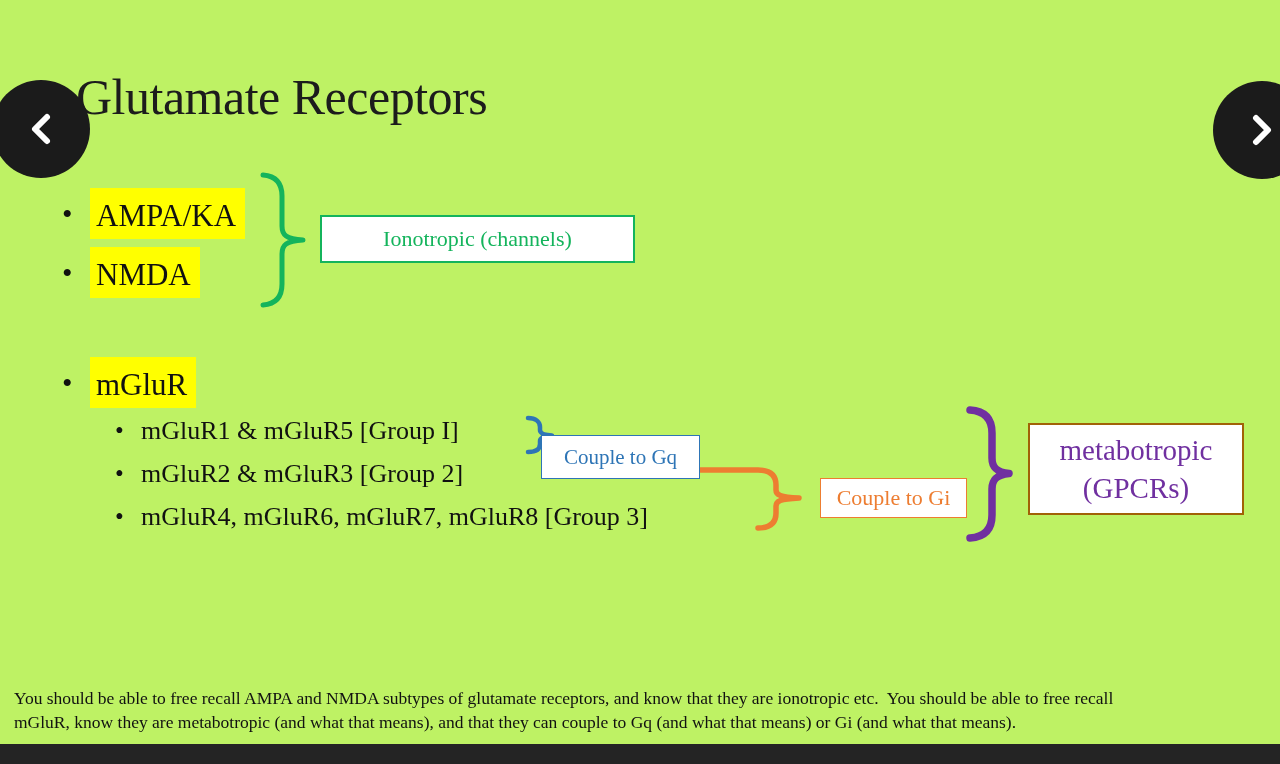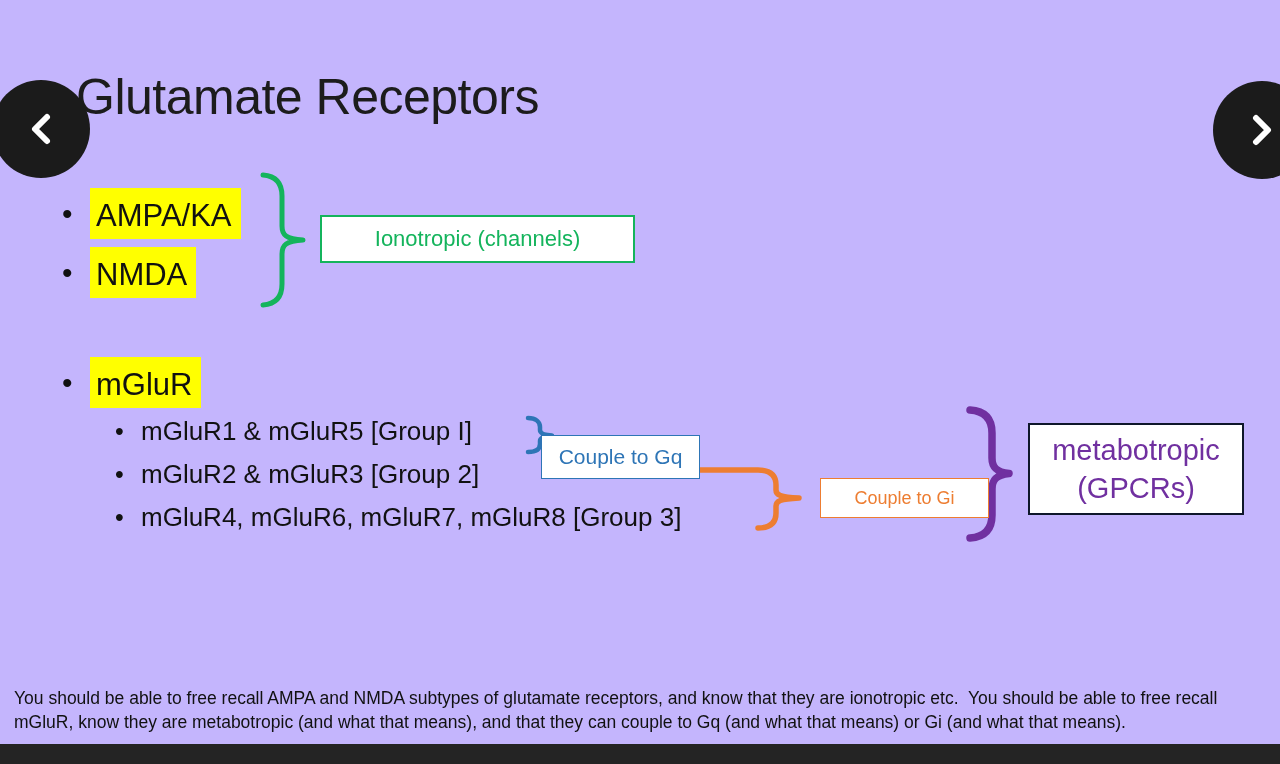--- a/index.html
+++ b/index.html
@@ -1,22 +1,22 @@
 <!DOCTYPE html>
 <html><head>
 <meta charset="utf-8">
 <style>
   * { margin: 0; padding: 0; box-sizing: border-box; }
   html, body { background: #fff; }
   .stage {
     position: relative;
     width: 1280px; height: 764px;
-    background: #c4b5fd;
+    background: #bef264;
     overflow: hidden;
-    font-family: Liberation Sans, sans-serif;
+    font-family: Liberation Serif, serif;
     color: #1b1b1b;
   }
   .abs { position: absolute; }
 
   
   .slide-title {
     left: 76px; top: 68px;
     font-size: 50px; font-weight: 300;
     letter-spacing: -0.5px; color: #1c1c1c;
     white-space: nowrap;
@@ -53,26 +53,26 @@
   }
   .box-ionotropic {
     left: 320px; top: 215px; width: 315px; height: 48px;
     border: 2px solid #14B45C; color: #14B45C; font-size: 22px;
   }
   .box-gq {
     left: 541px; top: 415px; width: 159px; height: 44px;
     border: 1.5px solid #2E75B6; color: #2E75B6; font-size: 21px; margin-top: 20px;
   }
   .box-gi {
-    left: 820px; top: 478px; width: 169px; height: 40px;
-    border: 1.5px solid #ED7D31; color: #ED7D31; font-size: 18px;
+    left: 820px; top: 478px; width: 147px; height: 40px;
+    border: 1.5px solid #ED7D31; color: #ED7D31; font-size: 22px;
   }
   .box-metabotropic {
     left: 1028px; top: 423px; width: 216px; height: 92px;
-    border: 2px solid #0f172a; color: #7030A0; font-size: 29px;
+    border: 2px solid #a16207; color: #7030A0; font-size: 29px;
     flex-direction: column; line-height: 38px;
   }
 
   
   .caption {
     left: 5px; top: 686px; width: 1270px;
     font-size: 17.5px; line-height: 24px; color: #111;
   }
   .caption div { white-space: pre; margin-left: 9px; }
 

